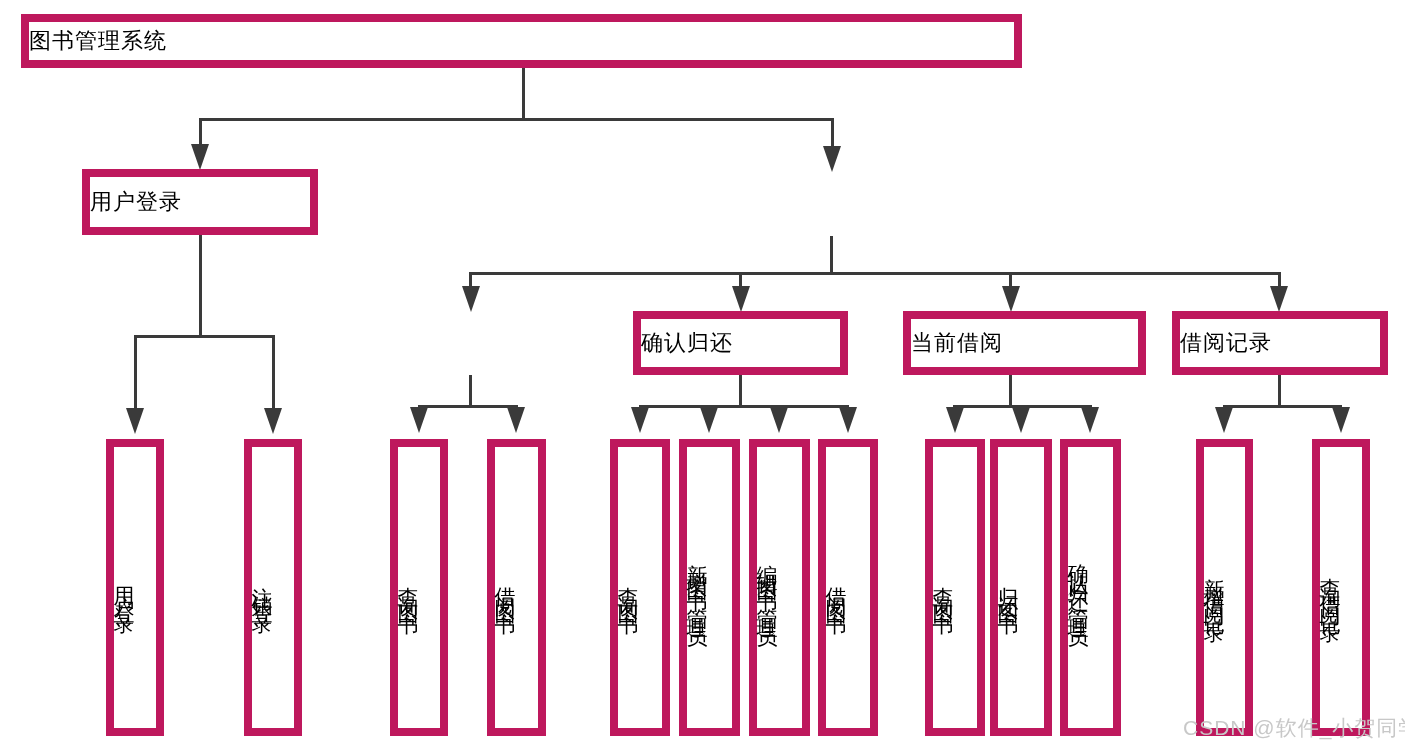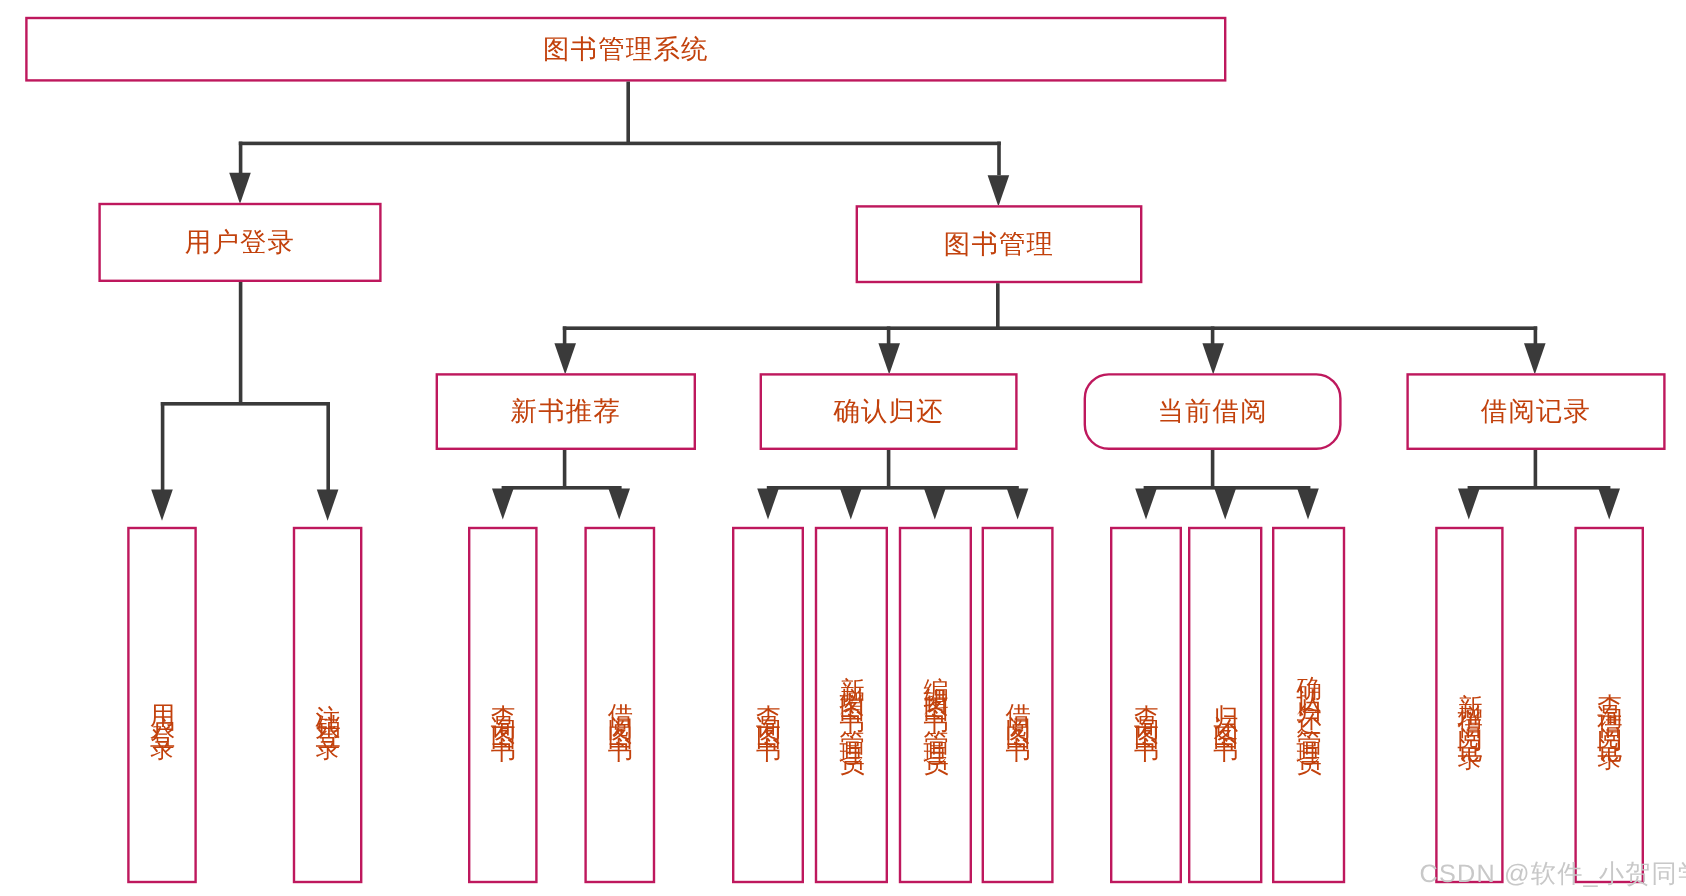--- a/index.html
+++ b/index.html
@@ -1,22 +1,22 @@
 <!DOCTYPE html>
 <html><head>
 <meta charset="utf-8">
 <style>
   html,body{margin:0;padding:0;background:#ffffff;}
   body{width:1405px;height:747px;overflow:hidden;
        font-family:"Liberation Sans","DejaVu Sans",sans-serif;}
   .stage{position:relative;width:1405px;height:747px;background:#ffffff;}
 
   
-  .node{position:absolute;box-sizing:border-box;border:2px solid #be185d;background:#ffffff;
-        display:flex;align-items:center;justify-content:center;color:#c2410c;}
+  .node{position:absolute;box-sizing:border-box;border:8px solid #be185d;background:#ffffff;
+        display:flex;align-items:center;color:#000000;}
   .hnode span{font-size:22px;letter-spacing:1px;white-space:nowrap;}
   .leaf span{writing-mode:vertical-rl;text-orientation:mixed;font-size:21px;
              letter-spacing:9px;line-height:1;white-space:nowrap;}
 
   
   .vl{position:absolute;width:3px;background:#3a3a3a;}
   .hl{position:absolute;height:3px;background:#3a3a3a;}
   .ar{position:absolute;width:0;height:0;
       border-left:9px solid transparent;border-right:9px solid transparent;
       border-top:26px solid #3a3a3a;}
@@ -37,49 +37,43 @@
   <div class="vl" style="left:522px;top:68px;height:52px;"></div>
   <div class="hl" style="left:199px;top:118px;width:635px;"></div>
   <div class="vl" style="left:199px;top:118px;height:28px;"></div>
   <div class="ar" style="left:191px;top:144px;"></div>
   <div class="vl" style="left:831px;top:118px;height:28px;"></div>
   <div class="ar" style="left:823px;top:146px;"></div>
 
   <div class="node hnode" style="left:82px;top:169px;width:236px;height:66px;">
     <span>用户登录</span>
   </div>
-  <div class="node hnode" style="left:713px;top:171px;width:239px;height:65px;">
-    <span>图书管理</span>
-  </div>
 
   <div class="vl" style="left:199px;top:235px;height:102px;"></div>
   <div class="hl" style="left:134px;top:335px;width:141px;"></div>
   <div class="vl" style="left:134px;top:335px;height:74px;"></div>
   <div class="ar" style="left:126px;top:408px;"></div>
   <div class="vl" style="left:272px;top:335px;height:74px;"></div>
   <div class="ar" style="left:264px;top:408px;"></div>
 
   <div class="vl" style="left:830px;top:236px;height:38px;"></div>
   <div class="hl" style="left:469px;top:272px;width:812px;"></div>
   <div class="vl" style="left:469px;top:272px;height:16px;"></div>
   <div class="ar" style="left:462px;top:286px;"></div>
   <div class="vl" style="left:739px;top:272px;height:16px;"></div>
   <div class="ar" style="left:732px;top:286px;"></div>
   <div class="vl" style="left:1009px;top:272px;height:16px;"></div>
   <div class="ar" style="left:1002px;top:286px;"></div>
   <div class="vl" style="left:1278px;top:272px;height:16px;"></div>
   <div class="ar" style="left:1270px;top:286px;"></div>
 
-  <div class="node hnode" style="left:363px;top:311px;width:217px;height:64px;">
-    <span>新书推荐</span>
-  </div>
   <div class="node hnode" style="left:633px;top:311px;width:215px;height:64px;">
     <span>确认归还</span>
   </div>
-  <div class="node hnode" style="left:903px;top:311px;width:215px;height:64px;border-radius:21px;">
+  <div class="node hnode" style="left:903px;top:311px;width:243px;height:64px;">
     <span>当前借阅</span>
   </div>
   <div class="node hnode" style="left:1172px;top:311px;width:216px;height:64px;">
     <span>借阅记录</span>
   </div>
 
   <div class="vl" style="left:469px;top:375px;height:32px;"></div>
   <div class="hl" style="left:418px;top:405px;width:100px;"></div>
   <div class="ar" style="left:410px;top:407px;"></div>
   <div class="ar" style="left:507px;top:407px;"></div>

